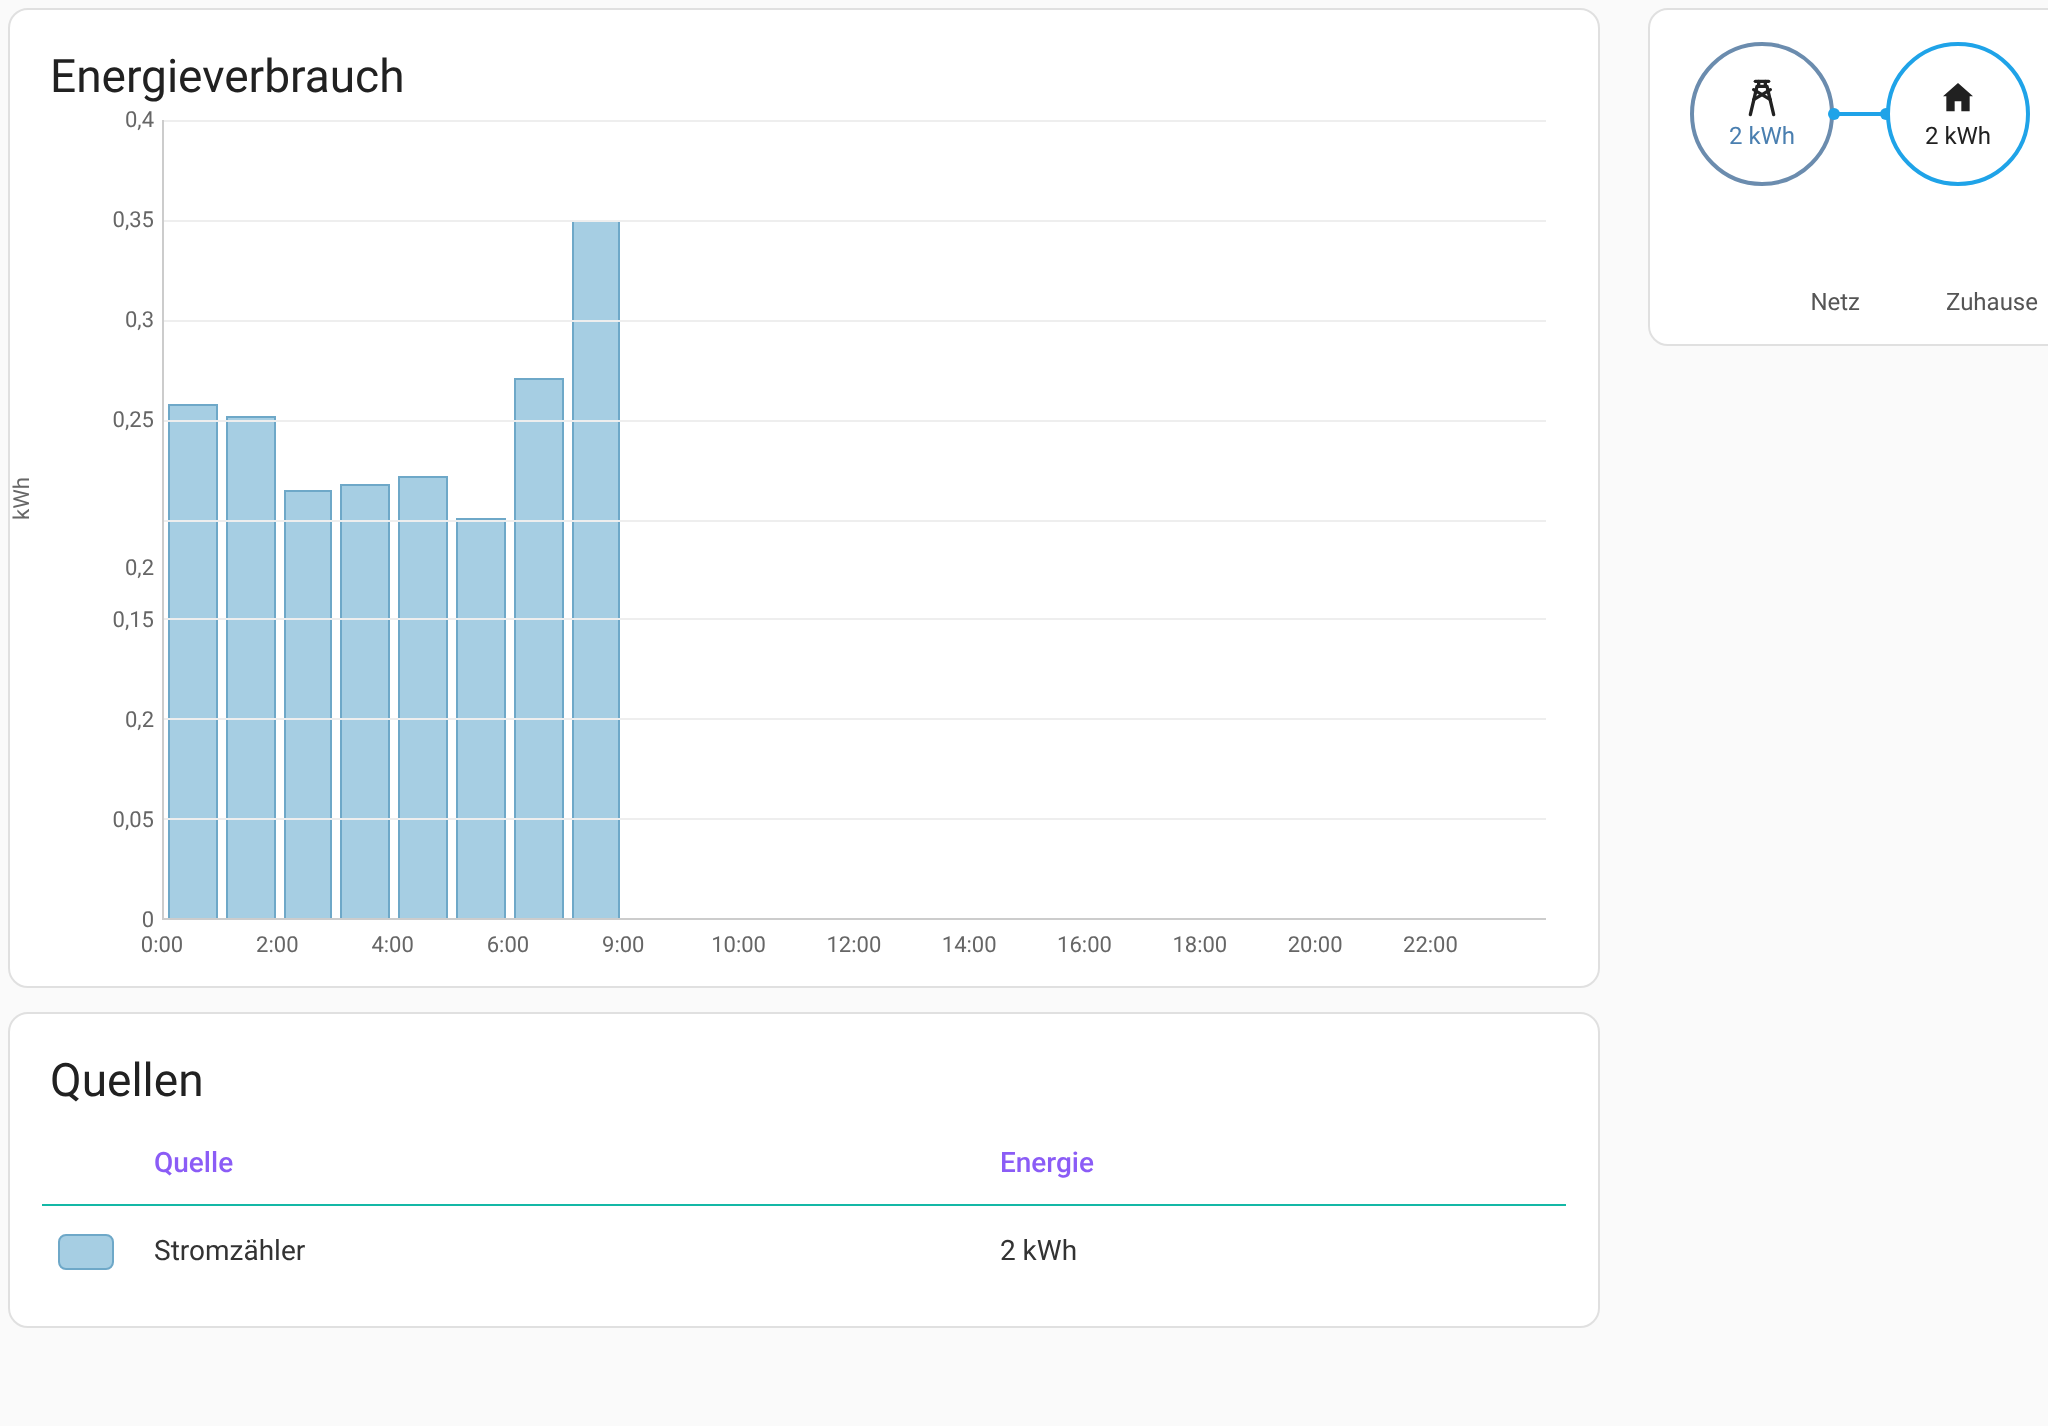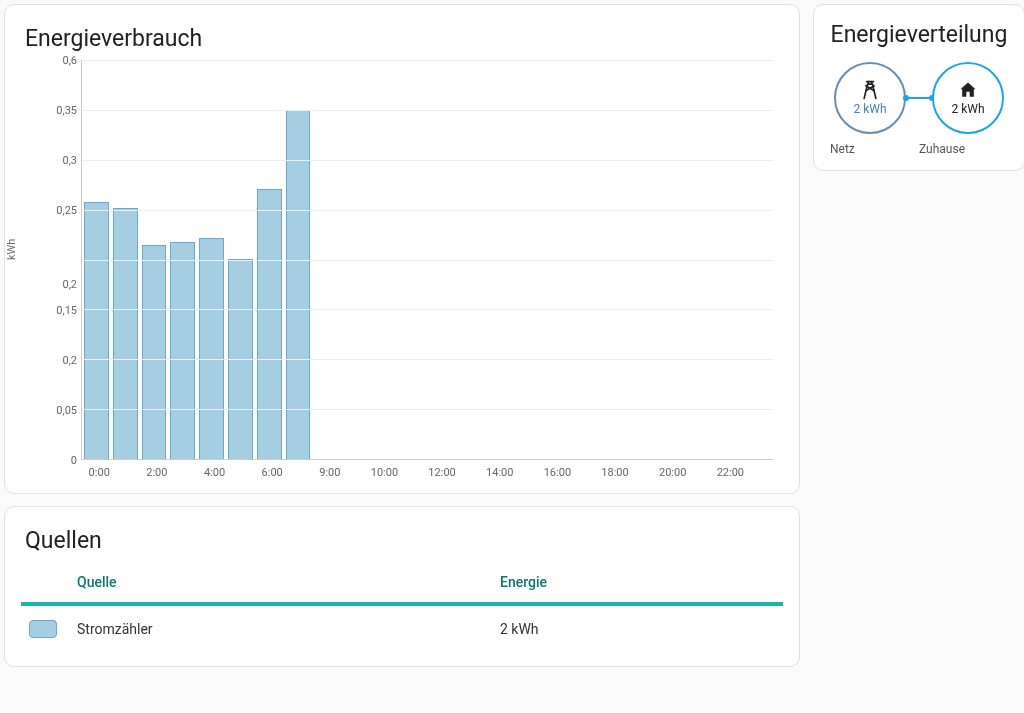--- a/index.html
+++ b/index.html
@@ -5,21 +5,21 @@
   * { box-sizing: border-box; margin: 0; padding: 0; }
   body {
     font-family: -apple-system, BlinkMacSystemFont, "Segoe UI", Roboto, Helvetica, Arial, sans-serif;
     background: #fafafa;
     color: #212121;
     padding: 4px;
     width: 1024px;
   }
   .layout {
     display: flex;
-    gap: 13px;
+    gap: 24px;
     align-items: flex-start;
   }
   .col-left { flex: 0 0 796px; display: flex; flex-direction: column; gap: 12px; }
   .col-right { flex: 0 0 212px; }
   .card {
     background: #fff;
     border: 1px solid #e0e0e0;
     border-radius: 10px;
     padding: 16px 16px 14px 16px;
   }
@@ -84,40 +84,40 @@
   }
   .x-axis {
     margin-left: 60px;
     display: flex;
     font-size: 11px;
     color: #666;
     padding-top: 6px;
   }
   .x-tick {
     width: 8.333%;
-    text-align: right;
+    text-align: center;
     position: relative;
   }
   .x-tick span {
     position: relative;
     left: -50%;
   }
   
   .sources table {
     width: 100%;
     border-collapse: collapse;
     font-size: 14px;
     margin-top: 8px;
   }
   .sources th {
     text-align: left;
     font-weight: 500;
-    color: #0f766e;
+    color: #8b5cf6;
     padding: 12px 8px;
-    border-bottom: 4px solid #14b8a6;
+    border-bottom: 1px solid #14b8a6;
   }
   .sources td {
     padding: 14px 8px;
     border-bottom: 2px solid #14532d;
     color: #333;
   }
   .sources tr:last-child td { border-bottom: none; }
   .swatch {
     display: inline-block;
     width: 28px;
@@ -174,21 +174,21 @@
   }
   .connector::before { left: -3px; }
   .connector::after { right: -3px; }
   .dist-labels {
     display: flex;
     justify-content: space-around;
     font-size: 12px;
     color: #555;
     margin-top: 4px;
   }
-  .dist-labels span { flex: 1; text-align: left; }
+  .dist-labels span { flex: 1; text-align: right; margin-top: 43px; }
   .icon { display: block; }
 </style>
 </head>
 <body>
 
 <div class="layout">
   <div class="col-left">
 
     <div class="card">
       <h2>Energieverbrauch</h2>
@@ -197,21 +197,21 @@
         <div class="y-axis" id="y-axis">
           <div class="ylabel">kWh</div>
         <div class="ytick" style="top: 100%;">0</div>
             <div class="ytick" style="top: 87.5%;">0,05</div>
             <div class="ytick" style="top: 75%;">0,2</div>
             <div class="ytick" style="top: 62.5%;">0,15</div>
             <div class="ytick" style="top: 50%; margin-top: 24px;">0,2</div>
             <div class="ytick" style="top: 37.5%;">0,25</div>
             <div class="ytick" style="top: 25%;">0,3</div>
             <div class="ytick" style="top: 12.5%;">0,35</div>
-            <div class="ytick" style="top: 0%;">0,6</div>
+            <div class="ytick" style="top: 0%;">0,4</div>
           </div>
         <div class="plot" id="plot" style="margin-right:10px;">
           <div class="bars" id="bars">
               <div class="bar-slot">
                 <div class="bar" title="0:00: 0.258" style="height: 64.5%;"></div>
               </div>
               <div class="bar-slot">
                 <div class="bar" title="1:00: 0.252" style="height: 63%;"></div>
               </div>
               <div class="bar-slot">
@@ -292,21 +292,20 @@
               <td>2 kWh</td>
             </tr>
           </tbody>
       </table>
     </div>
 
   </div>
 
   <div class="col-right">
     <div class="card dist-card">
-      <h2>Energieverteilung</h2>
       <div class="dist-row">
         <div class="circle grid-c">
           <svg class="icon" width="20" height="20" viewBox="0 0 24 24" fill="none" stroke="#212121" stroke-width="2" stroke-linecap="round" stroke-linejoin="round">
             <path d="M8 2h8"></path>
               <path d="M10 2v3"></path>
               <path d="M14 2v3"></path>
             <path d="M10 5h4"></path>
               <path d="M9 5l-4 17"></path>
               <path d="M15 5l4 17"></path>
             <path d="M7 13l10-6"></path>

